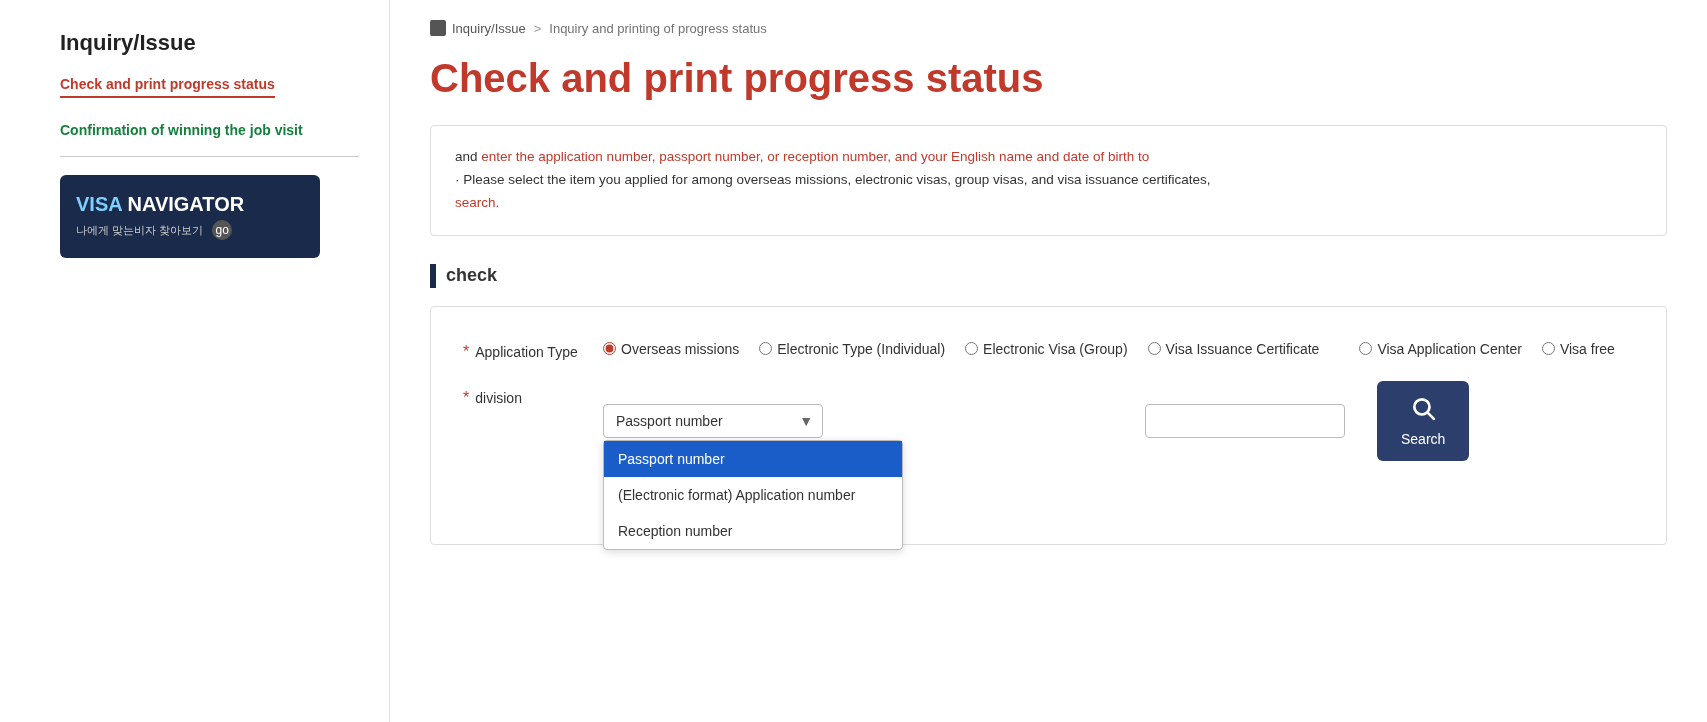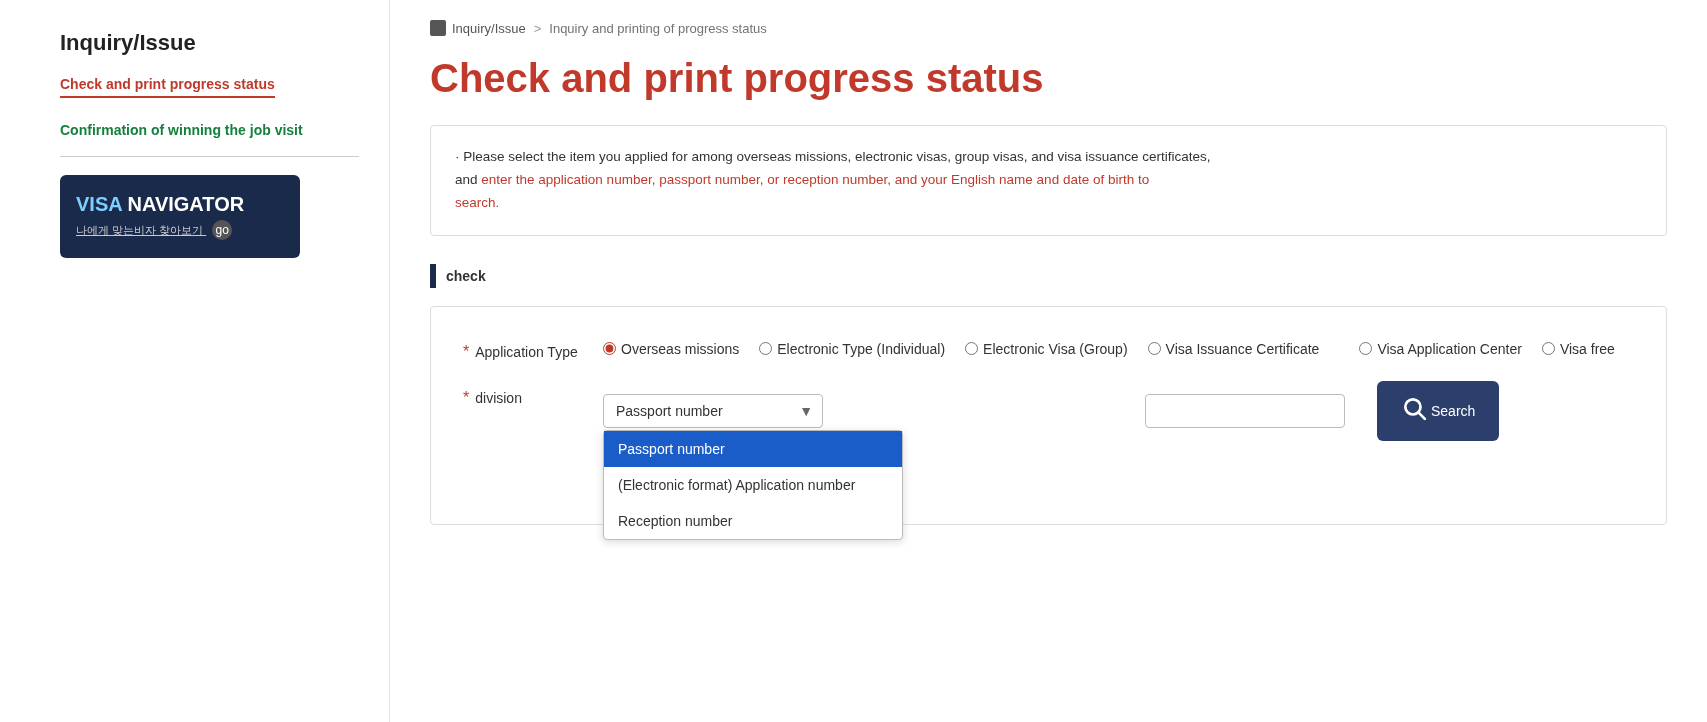--- a/index.html
+++ b/index.html
@@ -38,35 +38,34 @@
     .sidebar-divider {
       border: none;
       border-top: 1px solid #ccc;
       margin: 18px 0;
     }
     .visa-navigator-banner {
       background-color: #1a2a4a;
       border-radius: 6px;
       padding: 18px 16px;
       color: #fff;
-      width: 240px;
+      width: 260px;
       margin-top: 10px;
     }
     .visa-navigator-banner .visa-text {
       font-size: 20px;
       font-weight: bold;
     }
     .visa-navigator-banner .visa-text span {
       color: #7ecfff;
     }
     .visa-navigator-banner .sub-text {
       font-size: 11px;
       color: #ccc;
       margin-top: 4px;
-      text-decoration: underline;
     }
     .visa-navigator-banner .go-btn {
       display: inline-block;
       background: #555;
       color: #fff;
       border-radius: 50%;
       width: 20px;
       height: 20px;
       text-align: center;
       line-height: 20px;
@@ -124,21 +123,21 @@
       line-height: 1.7;
     }
     .info-box .highlight {
       color: #c0392b;
     }
 
     
     .section-title {
       display: flex;
       align-items: center;
-      font-size: 14px;
+      font-size: 18px;
       font-weight: bold;
       margin-bottom: 18px;
     }
     .section-title .bar {
       width: 6px;
       height: 24px;
       background: #1a2a4a;
       display: inline-block;
       margin-right: 10px;
     }
@@ -258,21 +257,21 @@
     
     .search-btn {
       background: #2c3e6b;
       color: #fff;
       border: none;
       border-radius: 6px;
       padding: 14px 24px;
       cursor: pointer;
       font-size: 14px;
       display: flex;
-      flex-direction: row;
+      flex-direction: column;
       align-items: center;
       gap: 4px;
       min-width: 80px;
     }
     .search-btn .search-icon-svg {
       font-size: 22px;
     }
 
     
     .english-row {
@@ -353,24 +352,24 @@
     <div class="breadcrumb">
       <span class="bc-icon" style="background:#555;"></span>
       <span style="cursor:pointer;">Inquiry/Issue</span>
       <span class="bc-sep">&gt;</span>
       <span class="bc-current">Inquiry and printing of progress status</span>
     </div>
 
     <h1 class="page-title">Check and print progress status</h1>
 
     <div class="info-box">
-      <div>· Please select the item you applied for among overseas missions, electronic visas, group visas, and visa issuance certificates,</div>
       <div>
         <span>  and </span><span class="highlight">enter the application number, passport number, or reception number, and your English name and date of birth to</span>
       </div>
+      <div>· Please select the item you applied for among overseas missions, electronic visas, group visas, and visa issuance certificates,</div>
       <div>
         <span class="highlight">search.</span><span></span>
       </div>
     </div>
 
     <div class="section-title">
       <span class="bar"></span>
       <span>check</span>
     </div>
 

